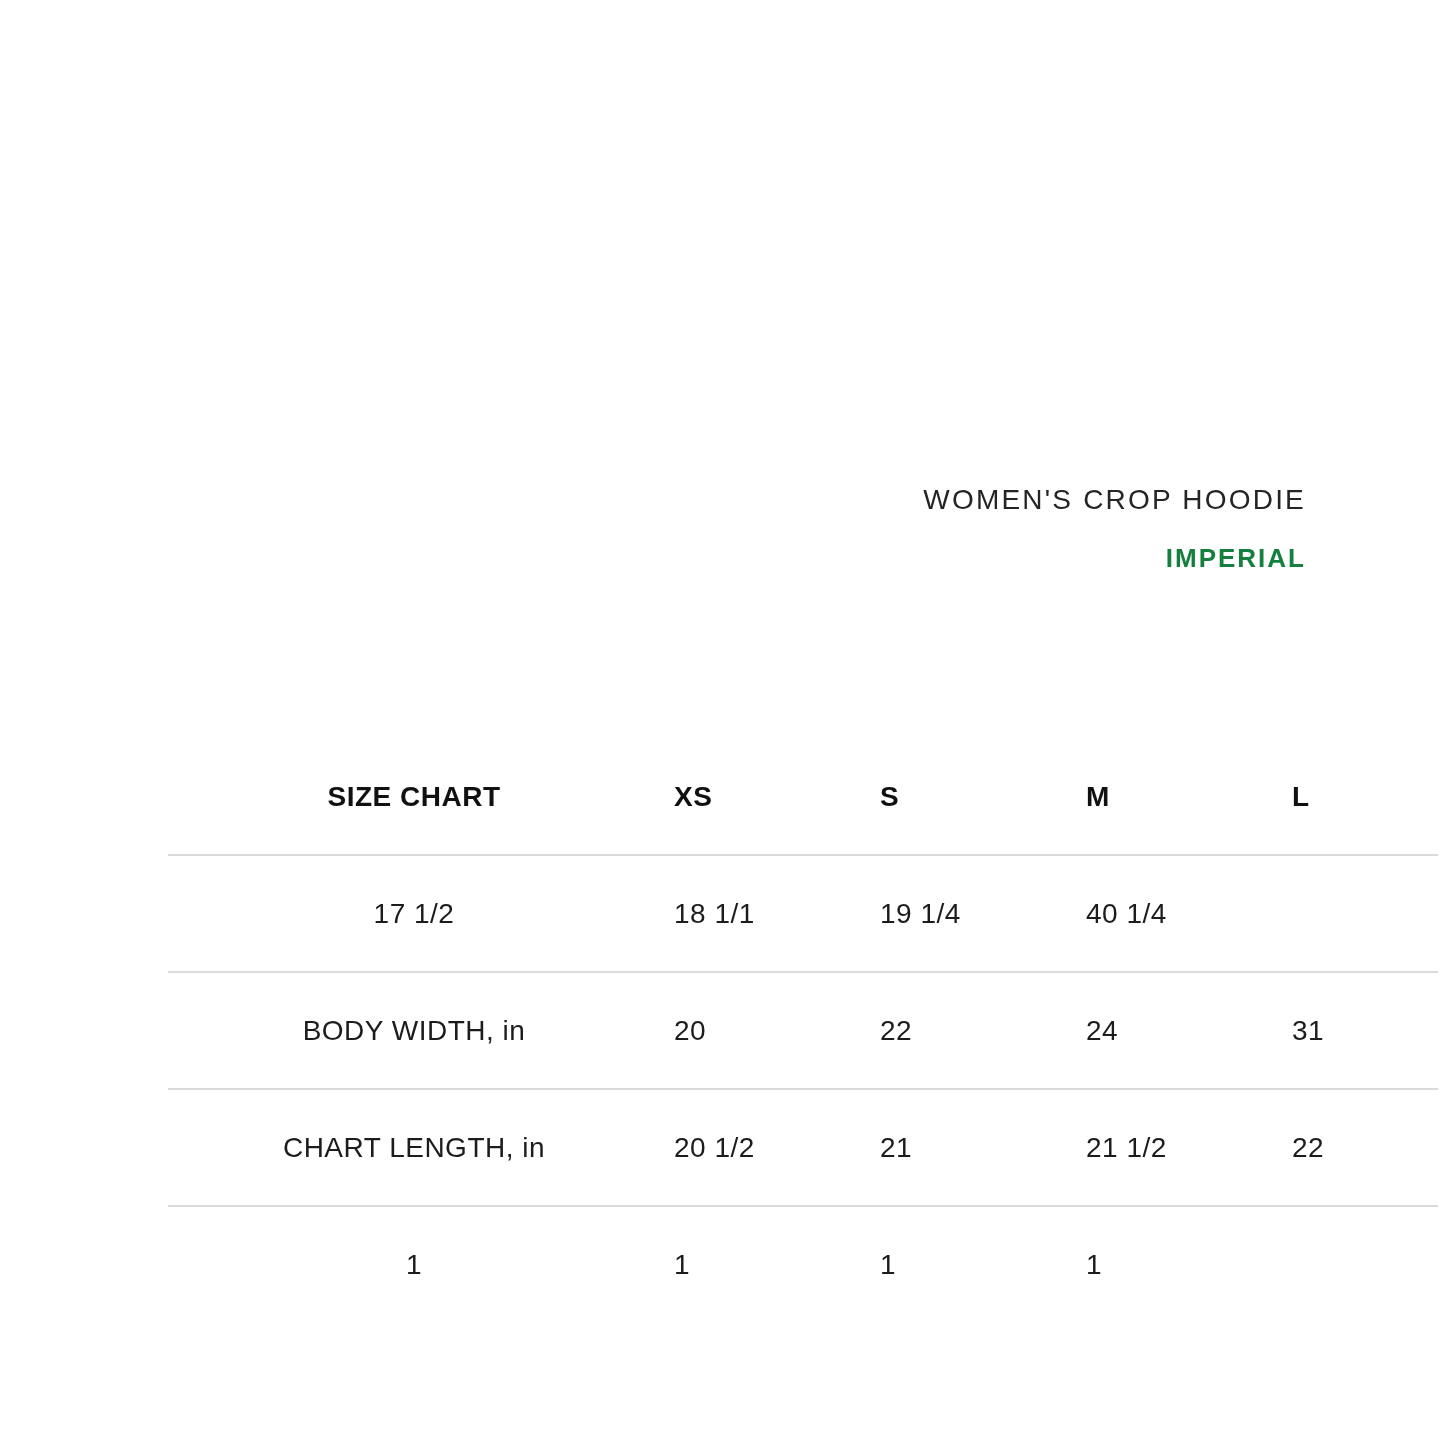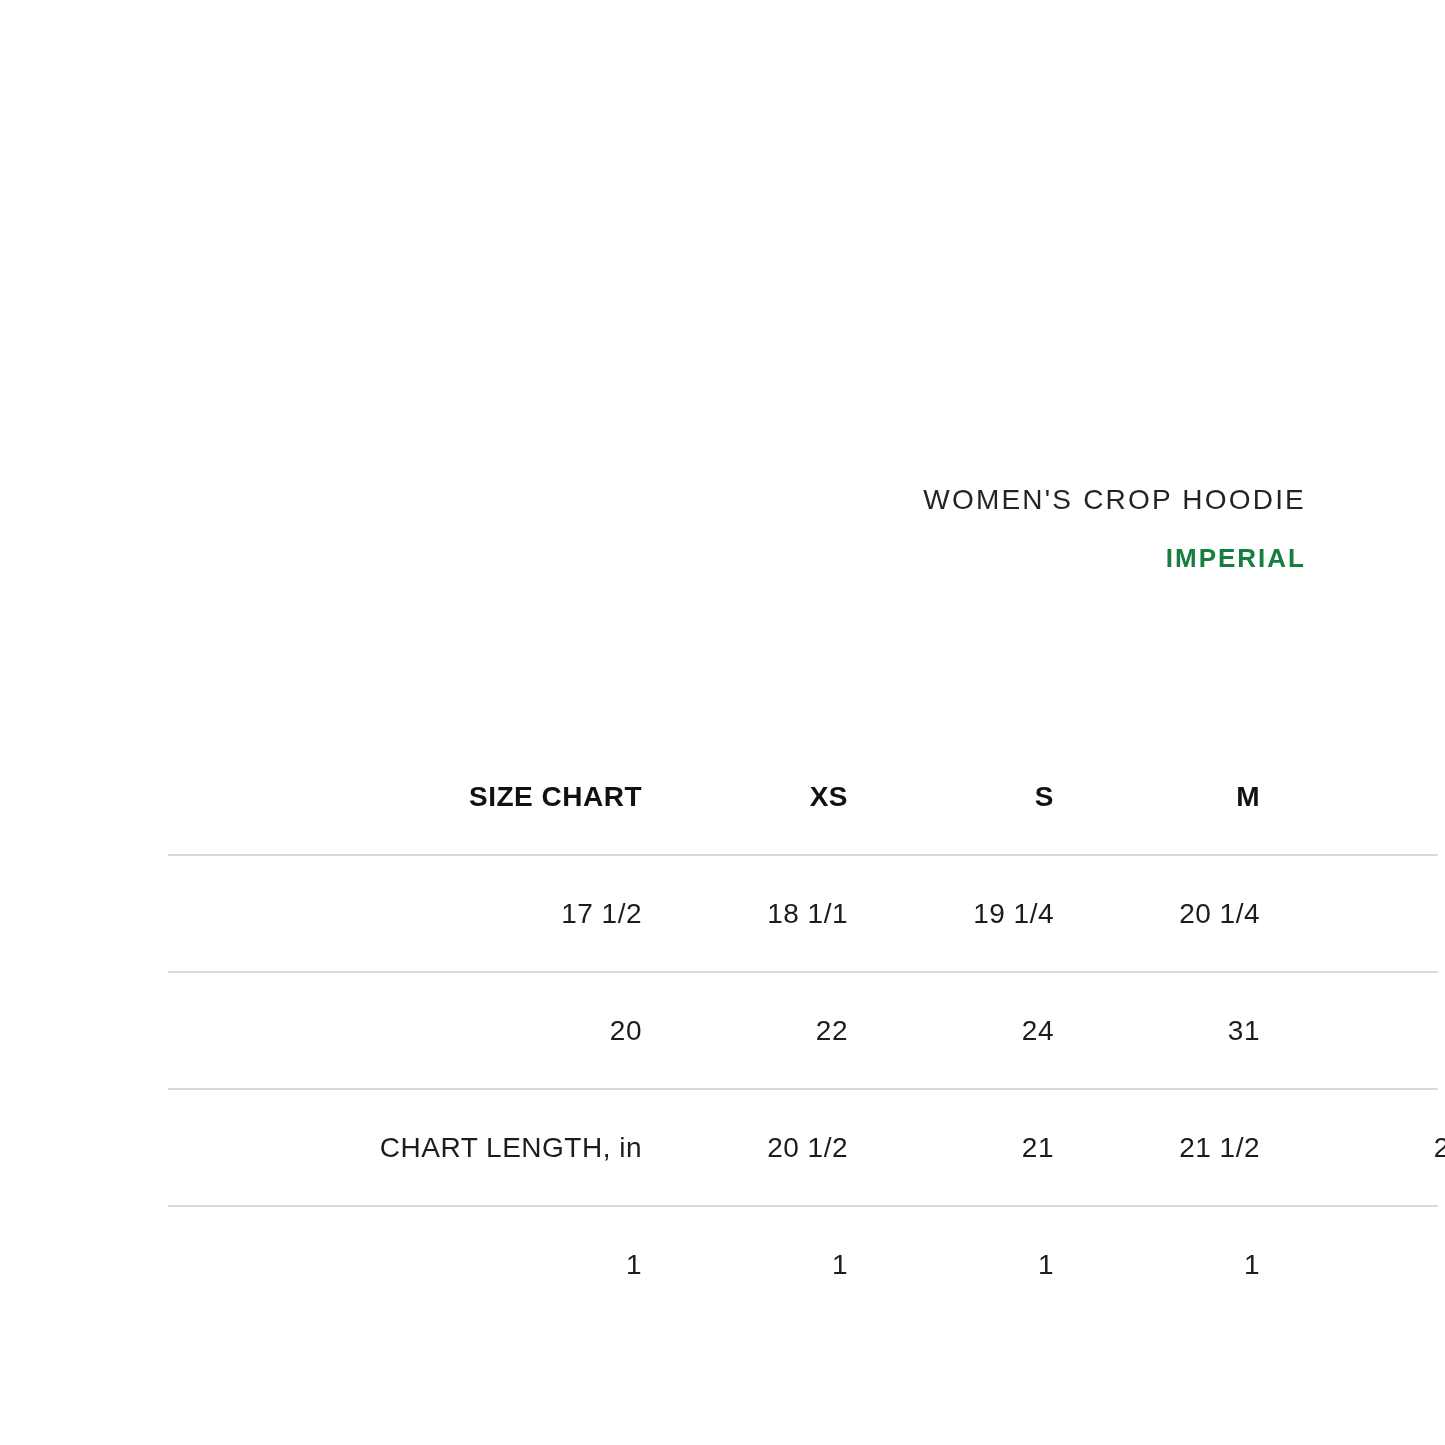--- a/index.html
+++ b/index.html
@@ -49,25 +49,25 @@
   .trow {
     display: grid;
     grid-template-columns: 490px 206px 206px 206px 206px;
     height: 83px;
     align-items: center;
   }
   .trow .cell {
     font-size: 28px;
     letter-spacing: 0.5px;
     color: #1c1c1c;
-    text-align: right;
+    text-align: left;
     white-space: nowrap;
   }
   .trow .cell:first-child {
-    text-align: right;
+    text-align: center;
     padding-left: 2px;
   }
   .trow.head .cell {
     font-weight: 700;
     color: #111111;
   }
   .sep {
     width: 1270px;
     height: 2px;
     background: #dadada;
@@ -91,25 +91,26 @@
       <div class="cell">S</div>
       <div class="cell">M</div>
       <div class="cell">L</div>
     </div>
     <div class="sep"></div>
 
     <div class="trow">
       <div class="cell">17 1/2</div>
       <div class="cell">18 1/1</div>
       <div class="cell">19 1/4</div>
-      <div class="cell">20 1/4</div>
+      <div class="cell">40 1/4</div>
     </div>
     <div class="sep"></div>
 
     <div class="trow">
+      <div class="cell">BODY WIDTH, in</div>
       <div class="cell">20</div>
       <div class="cell">22</div>
       <div class="cell">24</div>
       <div class="cell">31</div>
     </div>
     <div class="sep"></div>
 
     <div class="trow">
       <div class="cell">CHART LENGTH, in</div>
       <div class="cell">20 1/2</div>

